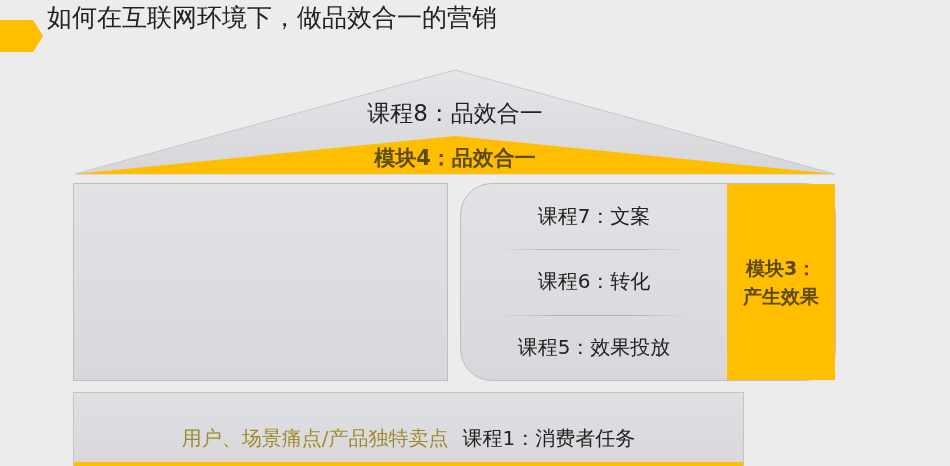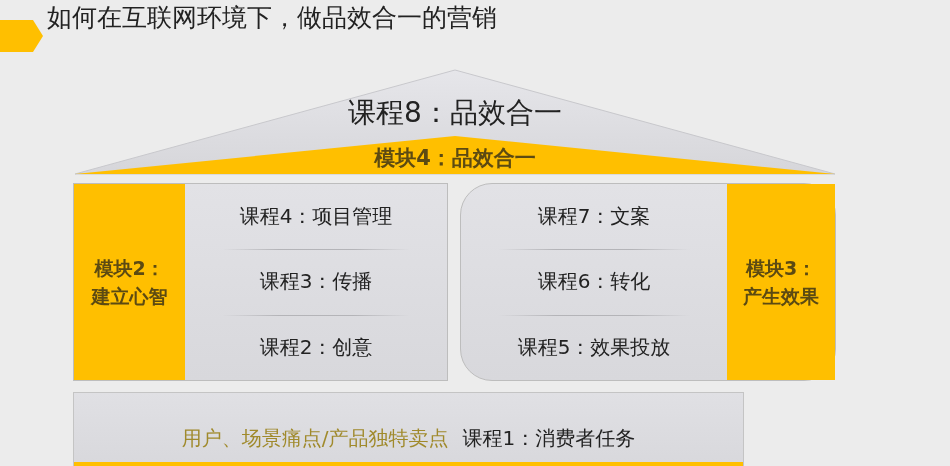--- a/index.html
+++ b/index.html
@@ -12,21 +12,21 @@
   .tag {
     left: 0; top: 20px; width: 43px; height: 32px;
     background: #ffbf00;
     clip-path: polygon(0 0, 33px 0, 43px 16px, 33px 32px, 0 32px);
   }
   .title {
     left: 47px; top: 0; font-size: 25px; color: #222; line-height: 36px;
     white-space: nowrap;
   }
   .roof { left: 0; top: 0; width: 950px; height: 180px; }
-  .roof-text1 { left: 300px; width: 310px; top: 98px; text-align: center; font-size: 28px; color: #222; line-height: 30px; }
+  .roof-text1 { left: 300px; width: 310px; top: 98px; text-align: center; font-size: 23px; color: #222; line-height: 30px; }
   .roof-text2 { left: 300px; width: 310px; top: 143px; text-align: center; font-size: 21px; color: #5c4a12; font-weight: bold; line-height: 30px; }
 
   .block {
     top: 183px; height: 198px;
     background: linear-gradient(#e2e2e6, #d8d8dc);
     border: 1px solid #bdbdbd; box-sizing: border-box;
   }
   .block-left { left: 73px; width: 375px; }
   .block-right { left: 460px; width: 376px; border-radius: 32px; }
   .ycol {
@@ -75,31 +75,20 @@
       <stop offset="1" stop-color="#d6d6da"></stop>
     </linearGradient>
   </defs>
   <polygon points="455,70 835,174 75,174" fill="url(#rg)" stroke="#c8c8cc" stroke-width="1"></polygon>
   <polygon points="455,136 835,174 75,174" fill="#ffbf00"></polygon>
 </svg>
 <div class="abs roof-text1">课程8：品效合一</div>
 <div class="abs roof-text2">模块4：品效合一</div>
 
 <div class="abs block block-left">
-  <div class="abs ycol">
-    <div>
-      <div>模块2：</div>
-      <div>建立心智</div>
-    </div>
-  </div>
-  <div class="abs courses">
-    <div class="course">课程4：项目管理</div>
-    <div class="course">课程3：传播</div>
-    <div class="course">课程2：创意</div>
-  </div>
 </div>
 
 <div class="abs block block-right">
   <div class="abs courses">
     <div class="course">课程7：文案</div>
     <div class="course">课程6：转化</div>
     <div class="course">课程5：效果投放</div>
   </div>
   <div class="abs ycol">
     <div>

